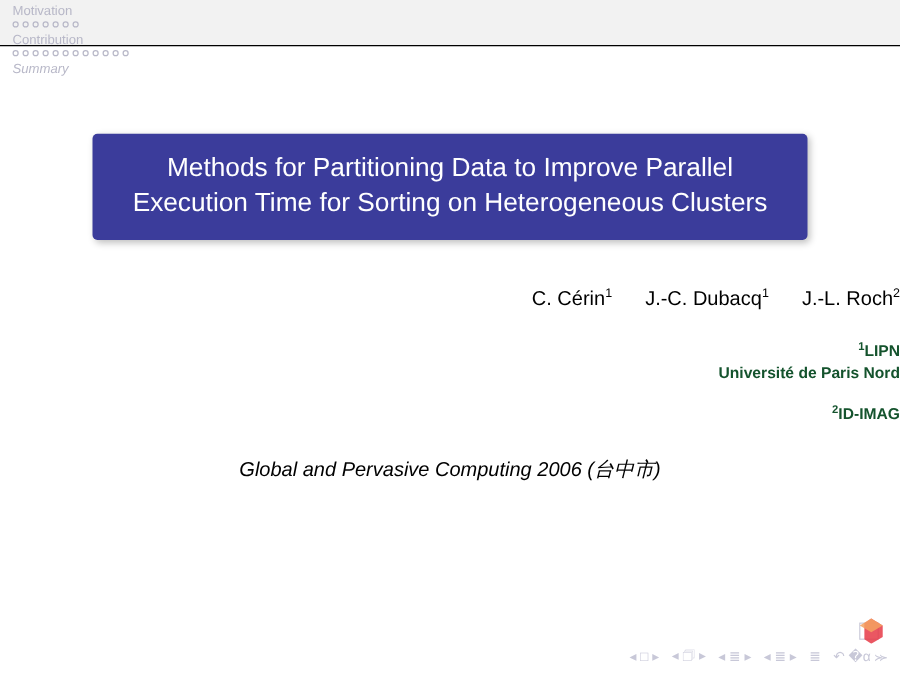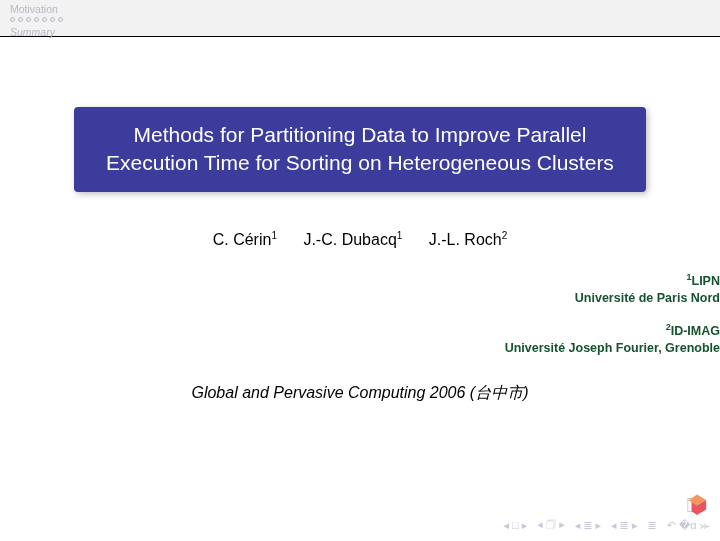--- a/index.html
+++ b/index.html
@@ -46,21 +46,21 @@
     color: #fff;
     border-radius: 4px;
     padding: 14px 20px;
     text-align: center;
     font-size: 21px;
     font-weight: 300;
     line-height: 1.35;
     box-shadow: 2px 2px 6px rgba(0,0,0,0.25);
   }
   .authors {
-    text-align: center;
+    text-align: right;
     margin-top: 38px;
     font-size: 16px;
     color: #000;
   }
   .authors sup { font-size: 10px; }
   .affil {
     text-align: right;
     font-size: 12.5px;
     color: #14532d;
     margin-top: 22px;
@@ -109,20 +109,37 @@
     <span class="dots">
       <span class="dot"></span>
         <span class="dot"></span>
         <span class="dot"></span>
         <span class="dot"></span>
         <span class="dot"></span>
         <span class="dot"></span>
         <span class="dot"></span>
     </span>
   </div>
+  <div class="tab">
+    <span>Contribution</span>
+    <span class="dots">
+      <span class="dot"></span>
+        <span class="dot"></span>
+        <span class="dot"></span>
+        <span class="dot"></span>
+        <span class="dot"></span>
+        <span class="dot"></span>
+        <span class="dot"></span>
+        <span class="dot"></span>
+        <span class="dot"></span>
+        <span class="dot"></span>
+        <span class="dot"></span>
+        <span class="dot"></span>
+    </span>
+  </div>
   <div class="tab right">
     <span>Summary</span>
     <span class="dots right"></span>
   </div>
 </div>
 
 <div class="titlebox-wrap">
   <div class="titlebox">
     <span>Methods for Partitioning Data to Improve Parallel Execution Time for Sorting on Heterogeneous Clusters</span>
   </div>
@@ -134,21 +151,20 @@
   <span><span>J.-L. Roch</span><sup>2</sup></span>
 </div>
 
 <div class="affil">
   <div>
     <sup>1</sup><span>LIPN</span><br>
     <span>Université de Paris Nord</span>
   </div>
   <div class="block2">
     <sup>2</sup><span>ID-IMAG</span><br>
-    <span>Université Joseph Fourier, Grenoble</span>
   </div>
 </div>
 
 <div class="conference">
   <span>Global and Pervasive Computing 2006 (台中市)</span>
 </div>
 
 <svg class="logo" viewBox="0 0 24 24">
   <rect x="2" y="6" width="16" height="14" fill="none" stroke="#c8c8d8" stroke-width="1"></rect>
   <polygon points="12,2 22,8 22,18 12,24 6,20 6,6" fill="#e63946" opacity="0.85"></polygon>

